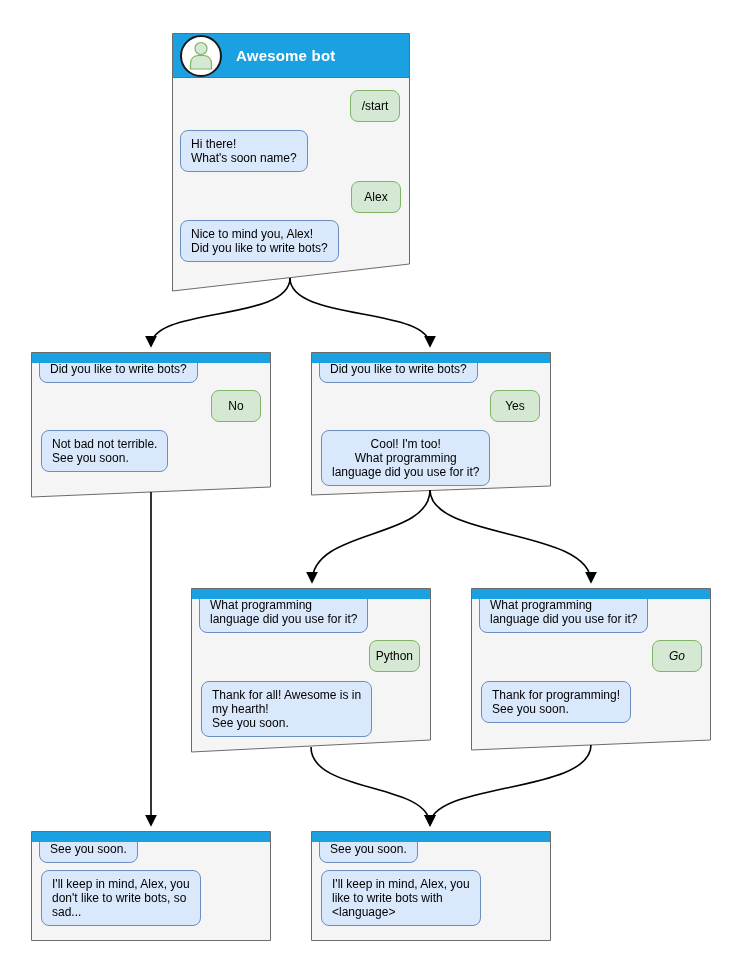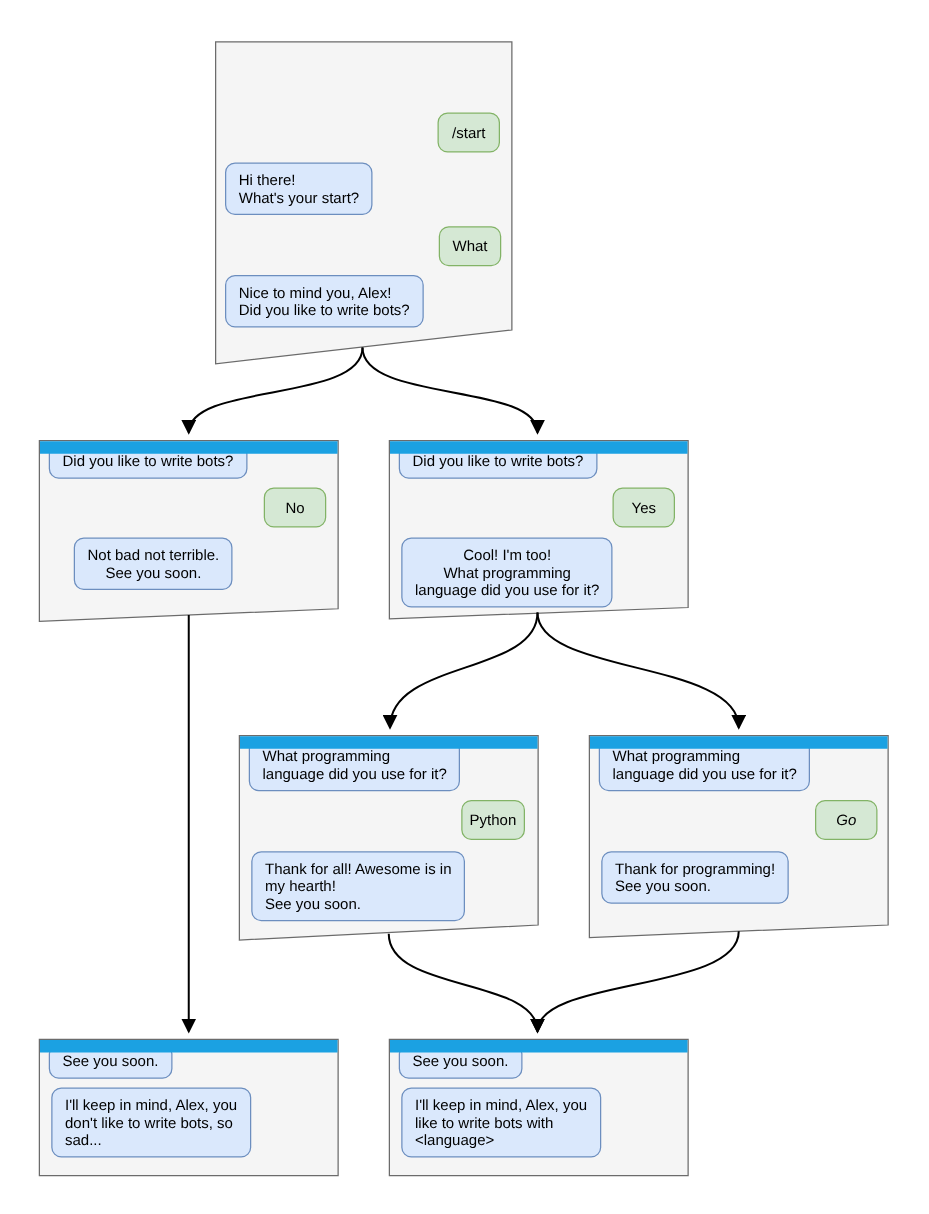--- a/index.html
+++ b/index.html
@@ -36,36 +36,44 @@
 </style>
 </head>
 <body>
 
 <div class="stage">
 
   <div class="node" style="left:172px;top:33px;width:238px;height:258px;">
     <svg class="outline" width="239" height="259">
       <polygon points="0.5,0.5 237.5,0.5 237.5,231 0.5,258" fill="#F5F5F5" stroke="#6b6b6b" stroke-width="1"></polygon>
     </svg>
+    <div class="chat-header">
+      <svg width="44" height="44" viewBox="0 0 44 44">
+        <circle cx="22" cy="22" r="20" fill="#ffffff" stroke="#1a1a1a" stroke-width="2"></circle>
+        <circle cx="22" cy="14.5" r="6" fill="#D5E8D4" stroke="#82B366" stroke-width="1.2"></circle>
+        <path d="M11.5 35 L11.5 30.5 Q11.5 22 19 21.5 L25 21.5 Q32.5 22 32.5 30.5 L32.5 35 Z" fill="#D5E8D4" stroke="#82B366" stroke-width="1.2"></path>
+      </svg>
+      <span class="chat-title">Awesome bot</span>
+    </div>
     <div class="bubble user" style="right:10px;top:57px;">/start</div>
     <div class="bubble bot" style="left:8px;top:97px;">Hi there!
-What's your start?</div>
-    <div class="bubble user" style="right:9px;top:148px;">What</div>
+What's soon name?</div>
+    <div class="bubble user" style="right:9px;top:148px;">Alex</div>
     <div class="bubble bot" style="left:8px;top:187px;">Nice to mind you, Alex!
 Did you like to write bots?</div>
   </div>
 
   <div class="node" style="left:31px;top:352px;width:240px;height:145px;">
     <svg class="outline" width="241" height="146">
       <polygon points="0.5,0.5 239.5,0.5 239.5,135 0.5,145" fill="#F5F5F5" stroke="#6b6b6b" stroke-width="1"></polygon>
     </svg>
     <div class="titlebar"></div>
     <div class="bubble bot" style="left:8px;top:3px;">Did you like to write bots?</div>
     <div class="bubble user" style="right:10px;top:38px;">No</div>
-    <div class="bubble bot" style="left:28px;top:78px;text-align:center;">Not bad not terrible.
+    <div class="bubble bot" style="left:10px;top:78px;">Not bad not terrible.
 See you soon.</div>
   </div>
 
   <div class="node" style="left:311px;top:352px;width:240px;height:143px;">
     <svg class="outline" width="241" height="144">
       <polygon points="0.5,0.5 239.5,0.5 239.5,134 0.5,143" fill="#F5F5F5" stroke="#6b6b6b" stroke-width="1"></polygon>
     </svg>
     <div class="titlebar"></div>
     <div class="bubble bot" style="left:8px;top:3px;">Did you like to write bots?</div>
     <div class="bubble user" style="right:11px;top:38px;">Yes</div>

